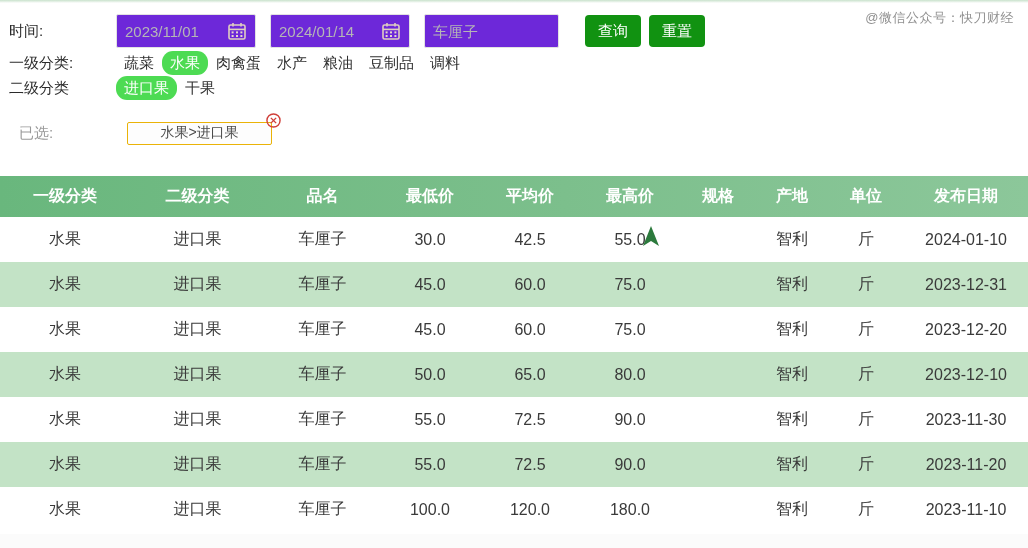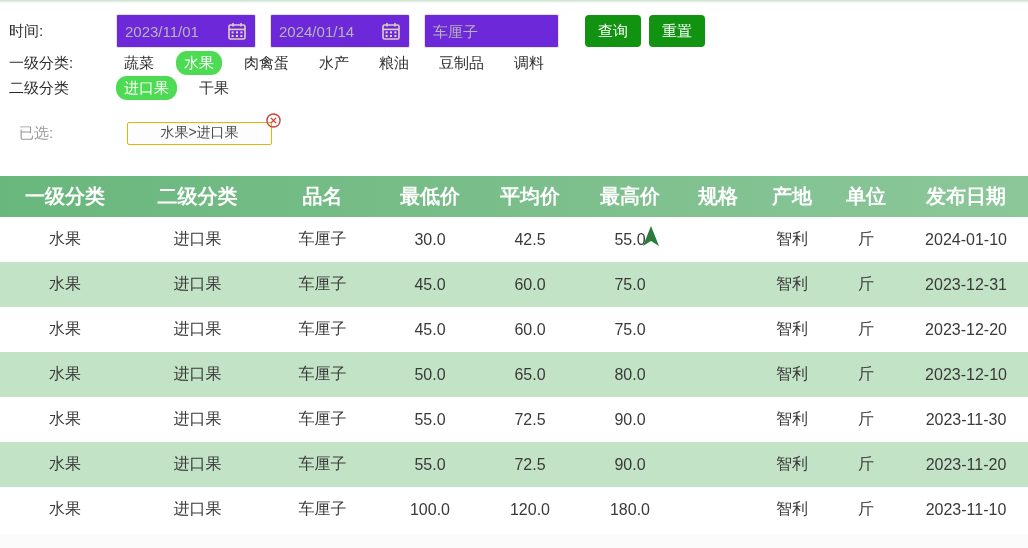--- a/index.html
+++ b/index.html
@@ -91,21 +91,21 @@
     color: #ffffff;
     font-size: 15px;
     font-family: inherit;
     cursor: pointer;
     margin-right: 8px;
     line-height: 32px;
     text-align: center;
   }
 
   
-  .chips { display: flex; align-items: center; gap: 14px; }
+  .chips { display: flex; align-items: center; gap: 0; }
   .chip {
     font-size: 15px;
     color: #2f2f2f;
     padding: 3px 8px;
     border-radius: 11px;
     white-space: nowrap;
     cursor: pointer;
     line-height: 1.2;
   }
   .chip.active {
@@ -144,21 +144,21 @@
     width: 1028px;
     height: 45px;
   }
   .thead {
     height: 41px;
     background: #6fb983;
     background: linear-gradient(to right, #69b77d 0%, #7cbf8c 55%, #8cc79a 100%);
   }
   .thead .cell {
     color: #ffffff;
-    font-size: 20px;
+    font-size: 16px;
     font-weight: bold;
   }
   .trow.odd  { background: #ffffff; }
   .trow.even { background: #c3e3c6; }
   .cell {
     font-size: 16px;
     color: #3a3a3a;
     text-align: center;
     white-space: nowrap;
     overflow: hidden;
@@ -190,20 +190,21 @@
     background: #fbfbfb;
   }
 </style>
 </head>
 <body>
 
 <div id="app">
 
   <div class="top-hairline"></div>
 
+  <div class="watermark">@微信公众号：快刀财经</div>
 
   <div class="filters">
 
     <div class="frow r1">
       <div class="flabel">时间:</div>
 
       <div class="inputbox date">
         <span class="val">2023/11/01</span>
         <span class="cal-icon">
           <svg viewBox="0 0 20 20" width="20" height="20" aria-hidden="true">

